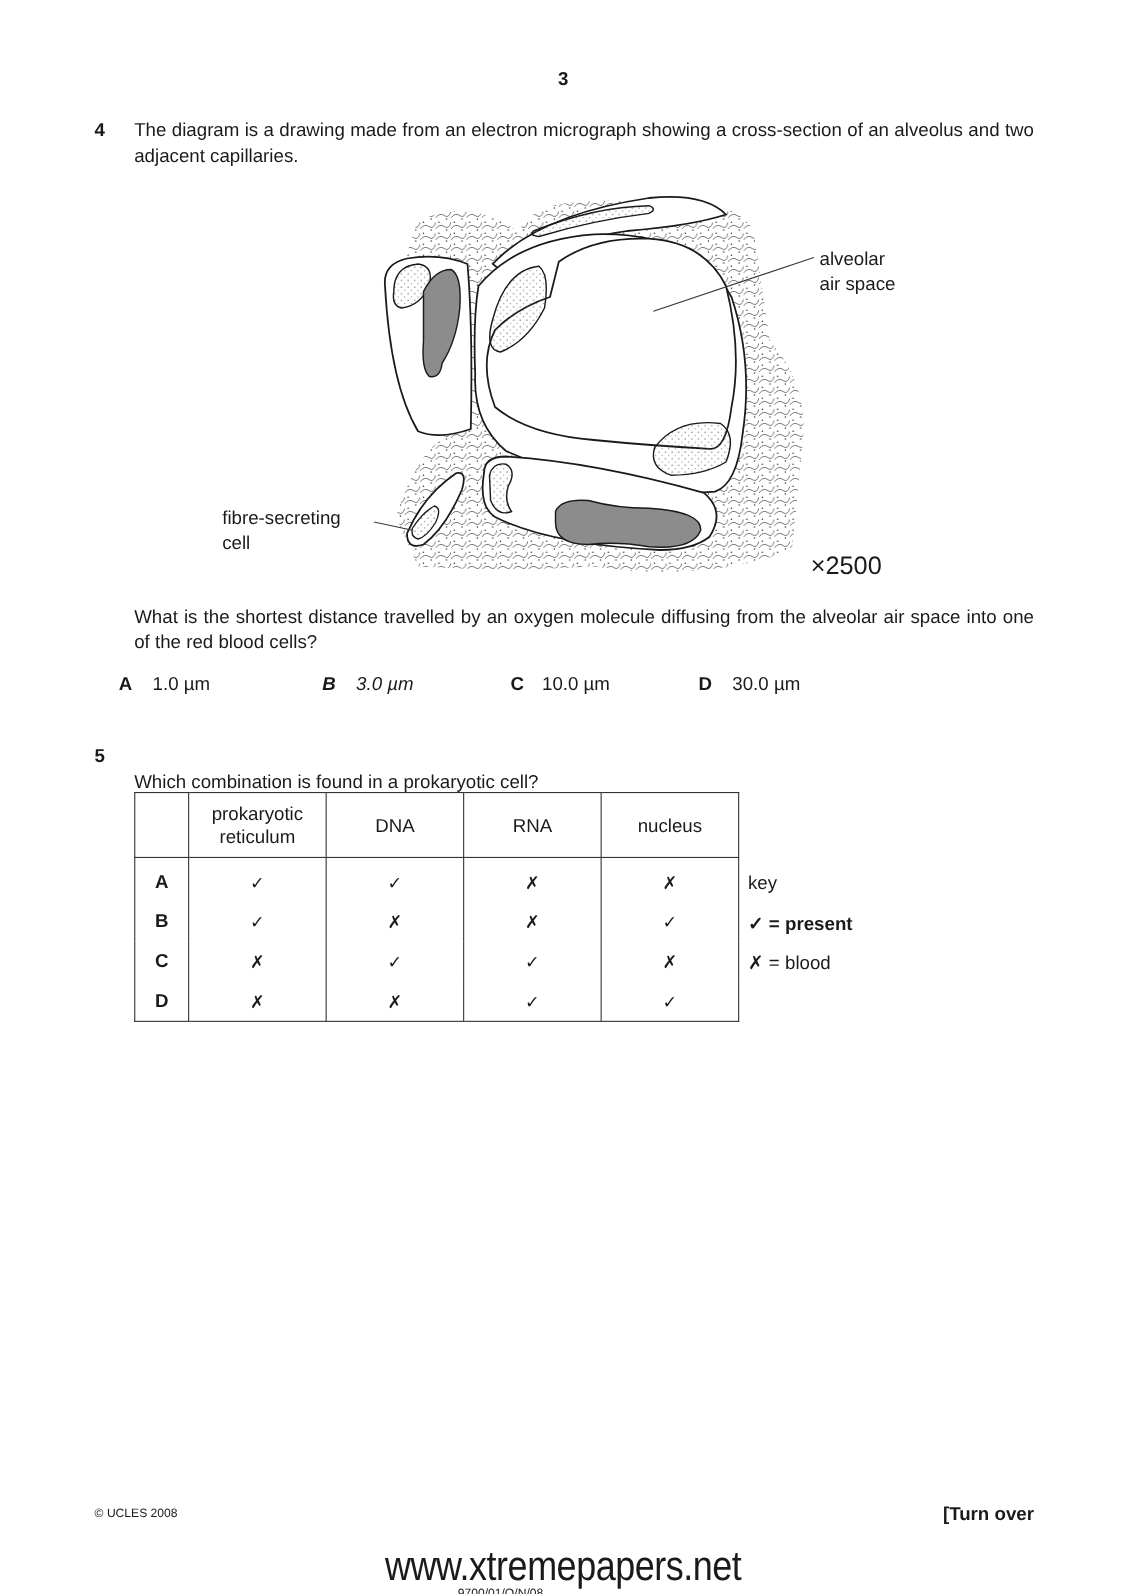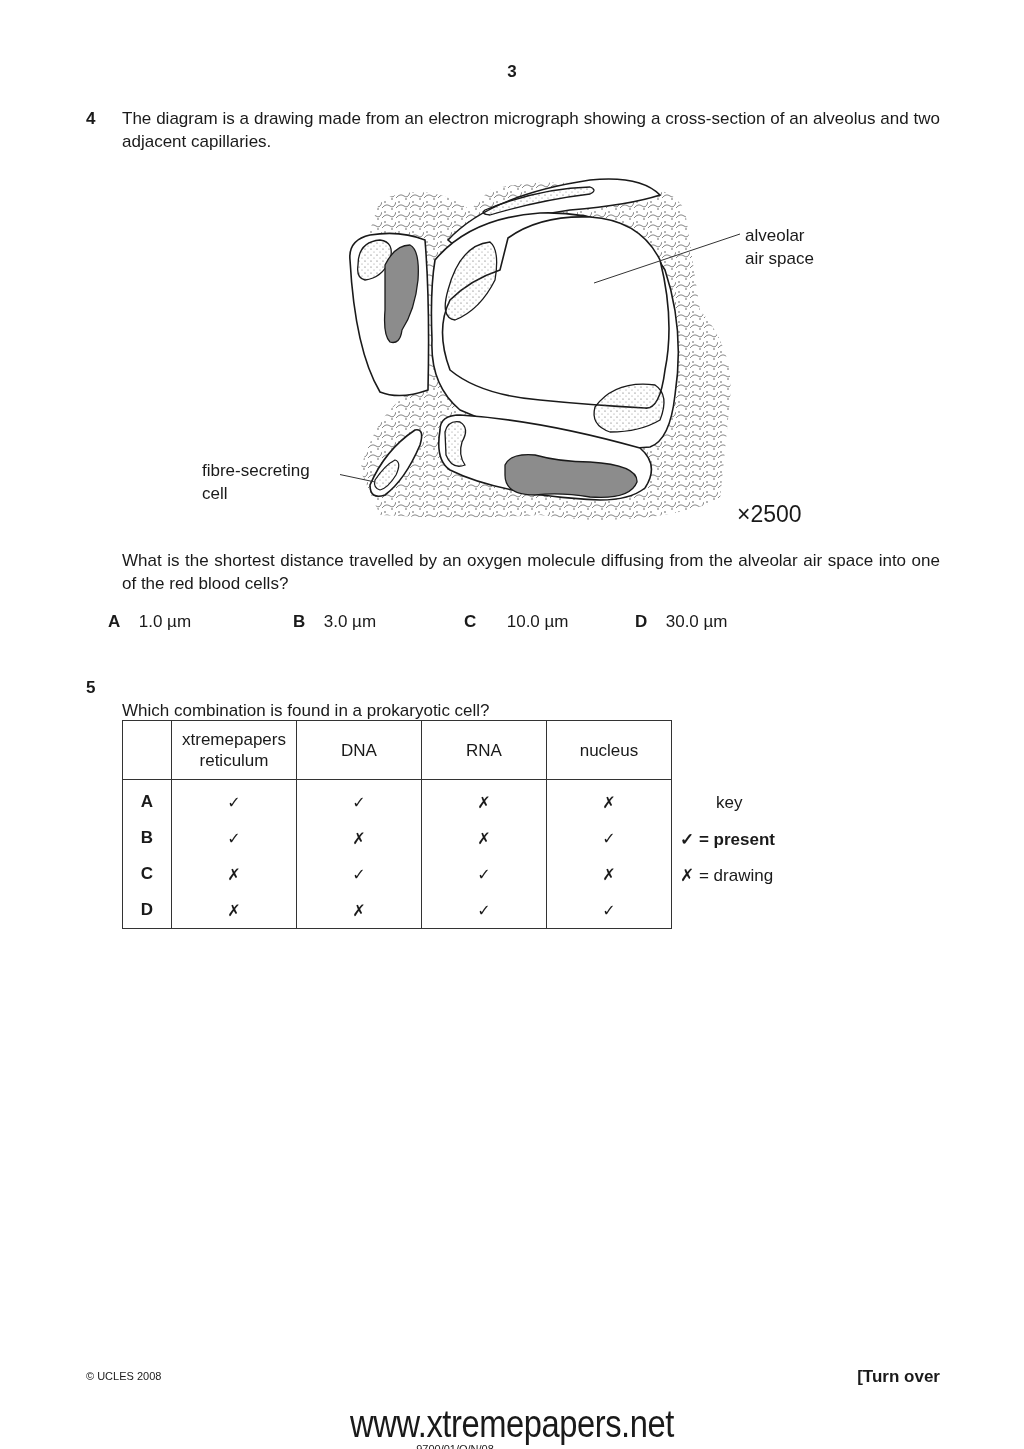--- a/index.html
+++ b/index.html
@@ -94,42 +94,42 @@
   <div>cell</div>
 </div>
 <div class="abs magn" style="left:737px; top:501px;">×2500</div>
 
 <div class="abs qtext" style="left:122px; top:549px; width:818px;">What is the shortest distance travelled by an oxygen molecule diffusing from the alveolar air space into one of the red blood cells?</div>
 
 <div class="abs" style="left:108px; top:612px;">
   <span class="opt-letter">A</span>
   <span class="opt-val" style="margin-left:14px;">1.0 µm</span>
 </div>
-<div class="abs" style="left:293px; top:612px;">
+<div class="abs" style="left:293px; top:612px;font-style:italic;">
   <span class="opt-letter">B</span>
   <span class="opt-val" style="margin-left:14px;">3.0 µm</span>
 </div>
 <div class="abs" style="left:464px; top:612px;">
   <span class="opt-letter">C</span>
-  <span class="opt-val" style="margin-left:26px;">10.0 µm</span>
+  <span class="opt-val" style="margin-left:12px;">10.0 µm</span>
 </div>
 <div class="abs" style="left:635px; top:612px;">
   <span class="opt-letter">D</span>
   <span class="opt-val" style="margin-left:14px;">30.0 µm</span>
 </div>
 
 <div class="abs qnum" style="left:86px; top:678px;">5</div>
 <div class="abs qtext" style="left:122px; top:699px;">Which combination is found in a prokaryotic cell?</div>
 
 <table class="combo">
   <thead>
     <tr>
       <th class="c0"></th>
       <th class="c1">
-        <div>xtremepapers</div>
+        <div>prokaryotic</div>
         <div>reticulum</div>
       </th>
       <th class="c2">DNA</th>
       <th class="c3">RNA</th>
       <th class="c4">nucleus</th>
     </tr>
   </thead>
   <tbody>
     <tr>
       <td class="rowlbl">A</td>
@@ -155,21 +155,21 @@
     <tr>
       <td class="rowlbl">D</td>
       <td class="mark">✗</td>
       <td class="mark">✗</td>
       <td class="mark">✓</td>
       <td class="mark">✓</td>
     </tr>
   </tbody>
 </table>
 
-<div class="abs key" style="left:680px; top:793px;margin-left:36px;">key</div>
+<div class="abs key" style="left:680px; top:793px;">key</div>
 <div class="abs key" style="left:680px; top:829px;font-weight:bold;">✓ = present</div>
-<div class="abs key" style="left:680px; top:865px;">✗ = drawing</div>
+<div class="abs key" style="left:680px; top:865px;">✗ = blood</div>
 
 <div class="abs footer" style="left:86px; top:1370px;">© UCLES 2008</div>
 <div class="abs footer" style="left:0; width:888px; text-align:center; top:1443px;margin-left:11px;">9700/01/O/N/08</div>
 <div class="abs turn" style="right:84px; top:1367px;">[Turn over</div>
 
 <div class="abs wm">www.xtremepapers.net</div>
 
 </body></html>

